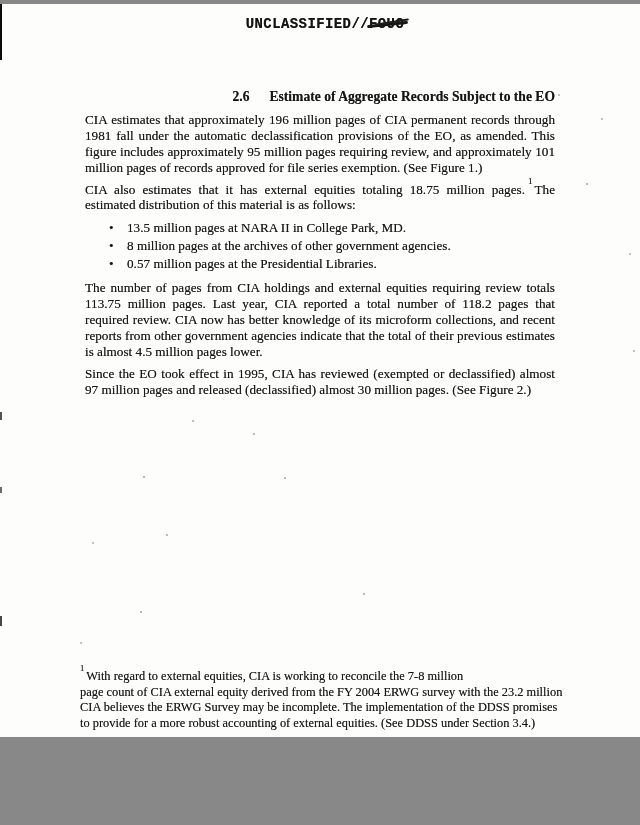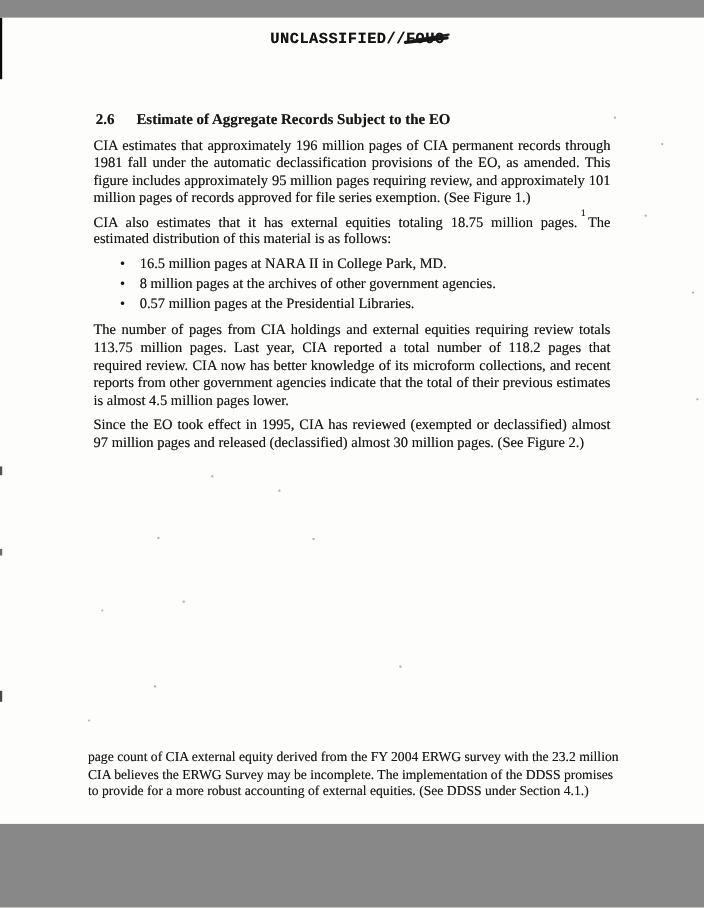--- a/index.html
+++ b/index.html
@@ -1,21 +1,21 @@
 <!DOCTYPE html>
 <html><head>
 <meta charset="utf-8">
 <title>Document Page</title>
 <style>
   html, body { margin: 0; padding: 0; background: #888; }
   .page {
     position: relative;
     width: 640px;
     height: 733px;
-    margin: 16px auto;
+    margin: 4px auto;
     background: #fdfdfb;
     font-family: "Liberation Serif", serif;
     color: #171717;
     overflow: hidden;
   }
   
   .classification {
     font-family: "Liberation Mono", monospace;
     font-weight: 700;
     font-size: 14px;
@@ -63,21 +63,21 @@
     width: 470px;
     font-size: 13.2px;
     line-height: 15.9px;
     text-align: justify;
     text-shadow: 0 0 0.5px rgba(25,25,25,0.6);
   }
   .section-heading {
     font-weight: 700;
     font-size: 13.6px;
     margin: 0 0 7px 2px;
-    text-align: left;
+    text-align: right;
   }
   .section-heading .sec-num { display: inline-block; margin-right: 20px; }
   .content p { margin: 0 0 6px 0; font-family: Liberation Serif, serif; }
   sup.fn-ref {
     font-size: 9px;
     line-height: 0;
     position: relative;
     top: -4px;
     margin: 0 2px 0 3px;
   }
@@ -191,42 +191,43 @@
     <div class="section-heading">
       <span class="sec-num">2.6</span><span>Estimate of Aggregate Records Subject to the EO</span>
     </div>
 
     <p>CIA estimates that approximately 196 million pages of CIA permanent records through 1981 fall under the automatic declassification provisions of the EO, as amended.  This figure includes approximately 95 million pages requiring review, and approximately 101 million pages of records approved for file series exemption.  (See Figure 1.)</p>
 
     <p><span>CIA also estimates that it has external equities totaling 18.75 million pages.</span><sup class="fn-ref">1</sup><span>The estimated distribution of this material is as follows:</span></p>
 
     <ul class="bullet-list">
 
-        <li>16.5 million pages at NARA II in College Park, MD.</li>
+        <li>13.5 million pages at NARA II in College Park, MD.</li>
 
         <li>8 million pages at the archives of other government agencies.</li>
 
         <li>0.57 million pages at the Presidential Libraries.</li>
 
       </ul>
 
     <p>The number of pages from CIA holdings and external equities requiring review totals 113.75 million pages.  Last year, CIA reported a total number of 118.2 pages that required review.  CIA now has better knowledge of its microform collections, and recent reports from other government agencies indicate that the total of their previous estimates is almost 4.5 million pages lower.</p>
 
     <p>Since the EO took effect in 1995, CIA has reviewed (exempted or declassified) almost 97 million pages and released (declassified) almost 30 million pages.  (See Figure 2.)</p>
 
   </div>
 
   <div class="footnote">
+    <div class="fn-line"><sup>1</sup><span>With regard to external equities, CIA is working to reconcile the 7-8 million</span></div>
     <div>
 
         <div class="fn-line">page count of CIA external equity derived from the FY 2004 ERWG survey with the 23.2 million</div>
 
 
         <div class="fn-line">CIA believes the ERWG Survey may be incomplete.  The implementation of the DDSS promises</div>
 
-        <div class="fn-line">to provide for a more robust accounting of external equities. (See DDSS under Section 4.1.)</div>
+        <div class="fn-line">to provide for a more robust accounting of external equities. (See DDSS under Section 3.4.)</div>
       </div>
   </div>
 
   <div class="page-number">9</div>
   <div class="banner-bottom classification"><span>UNCLASSIFIED//</span><span class="struck">FOUO</span></div>
 
 </div>
 
 </body></html>

